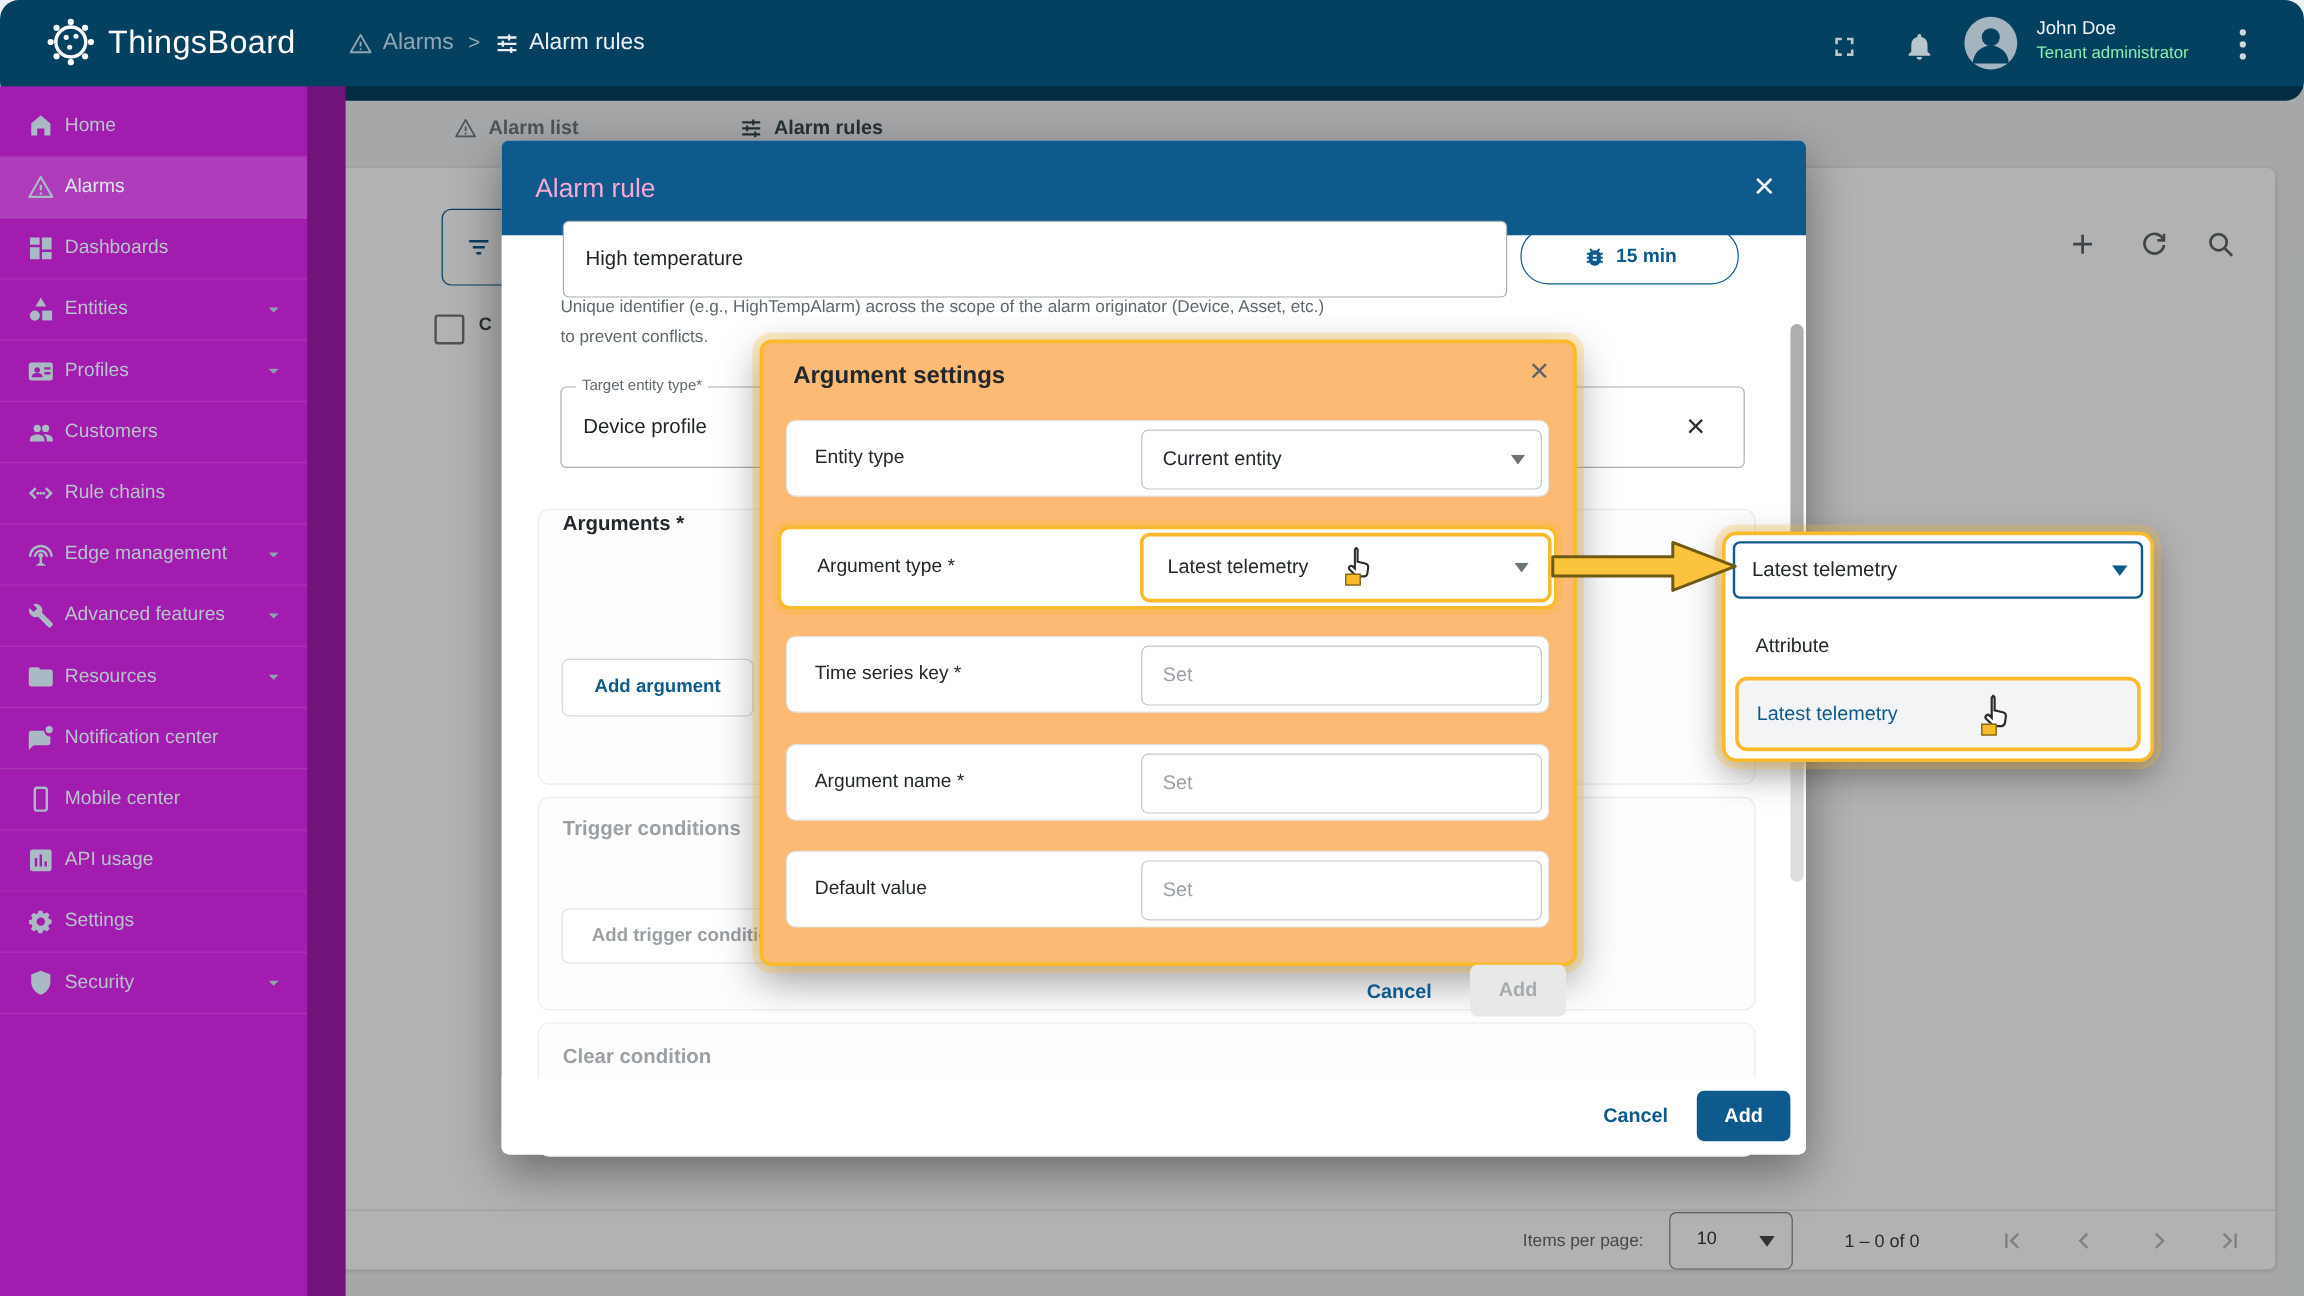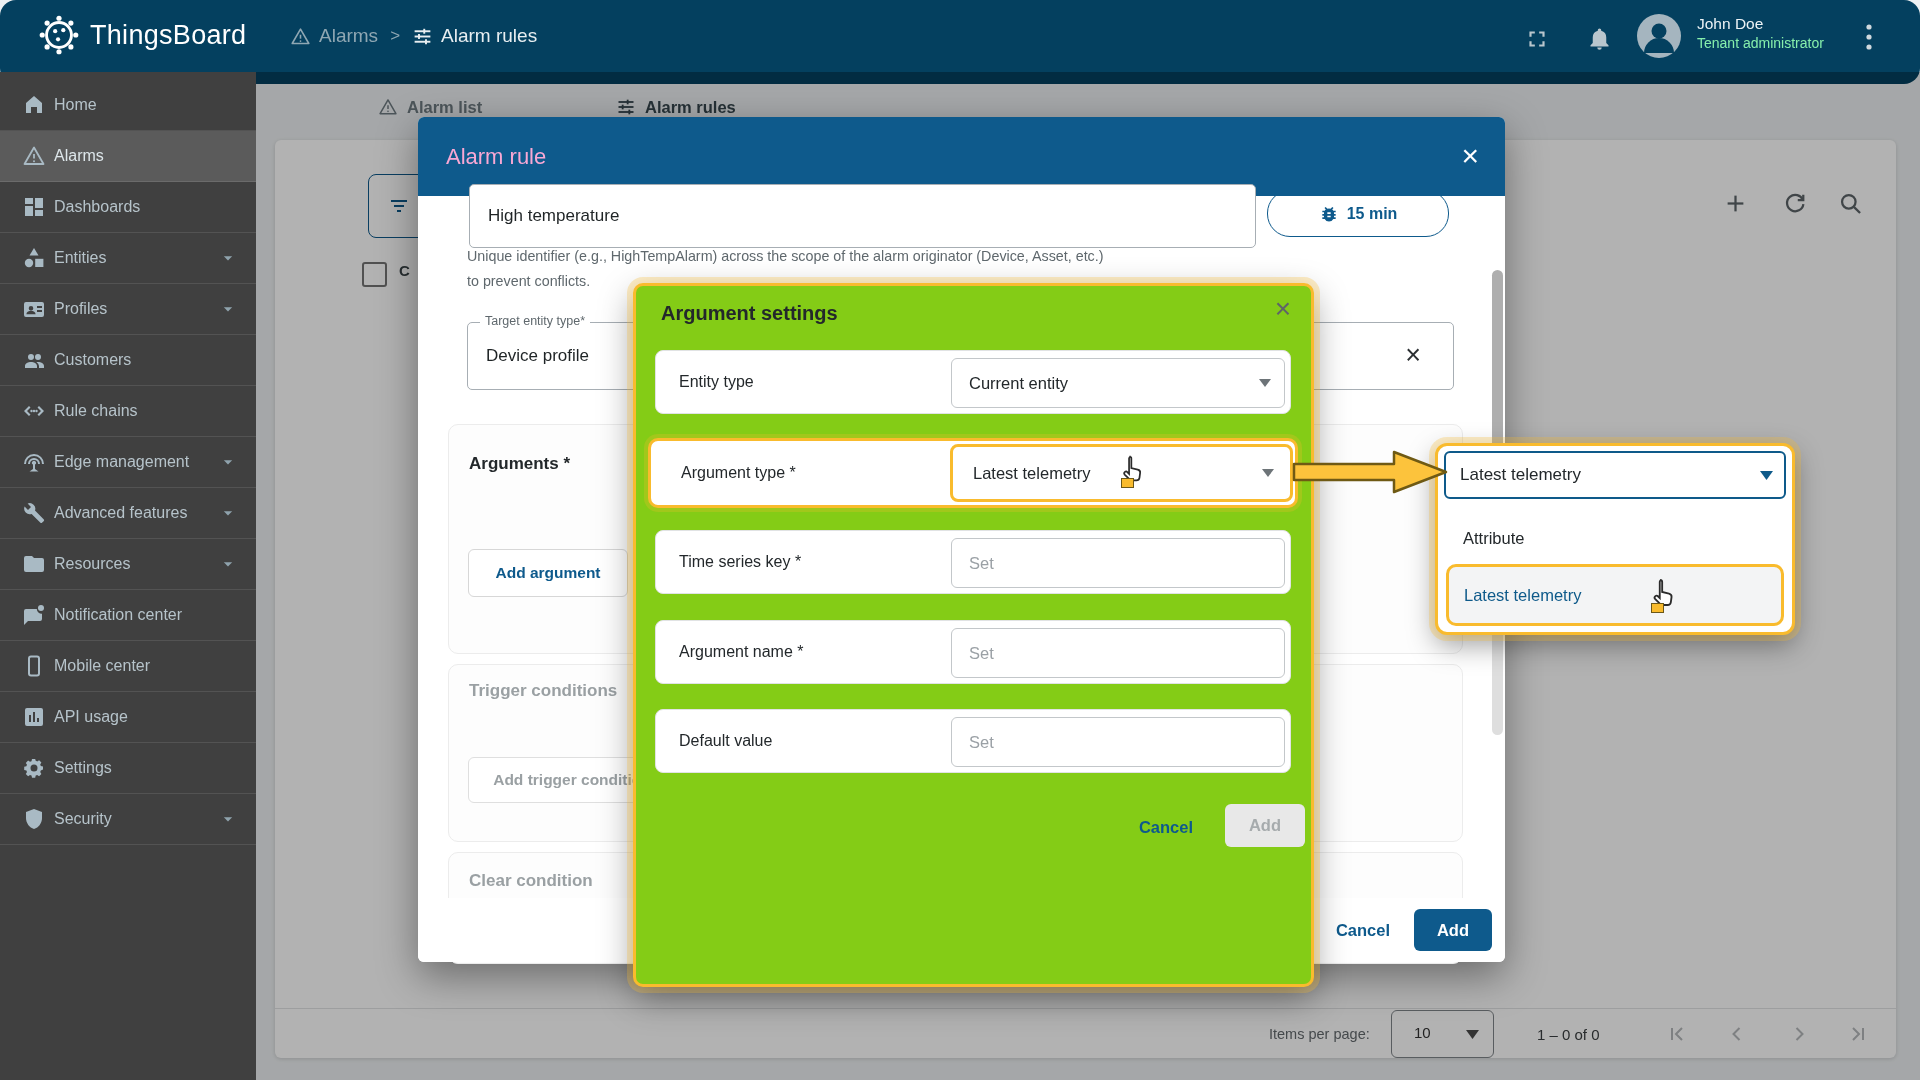--- a/index.html
+++ b/index.html
@@ -1,21 +1,21 @@
 <!DOCTYPE html>
 <html><head>
 <meta charset="utf-8">
 <style>
   html,body{margin:0;padding:0;background:#cfd4d6;font-family:"Liberation Sans",sans-serif;}
   #app{position:relative;width:1920px;height:1080px;overflow:hidden;background:#edf0f2;}
   .abs{position:absolute;}
   svg{display:block;}
   
   #topbar{left:0;top:0;width:1920px;height:84px;background:#04405f;z-index:5;border-radius:16px;}
-  #sidebar{left:0;top:72px;width:256px;height:1008px;background:#404040;z-index:5;}
+  #sidebar{left:0;top:72px;width:256px;height:1008px;background:#a21caf;z-index:5;padding-left:32px;}
   .logo-wrap{position:absolute;left:36px;top:12px;display:flex;align-items:center;gap:8px;}
   .logo-text{color:#fff;font-size:27px;font-weight:500;letter-spacing:.3px;}
   .crumbs{position:absolute;left:290px;top:0;height:72px;display:flex;align-items:center;gap:12px;}
   .crumb{display:flex;align-items:center;gap:8px;font-size:19px;}
   .crumb.parent{color:#8fa7b3;}
   .crumb.current{color:#e8eef1;font-weight:500;}
   .crumb-sep{color:#8fa7b3;font-size:17px;}
   .top-ico{color:#b9c6cd;}
   .user-name{color:#edf3f6;font-size:15.5px;line-height:20px;}
   .user-role{color:#86efac;font-size:14px;line-height:19px;}
@@ -47,21 +47,21 @@
   .sec-title.disabled{color:#9aa0a3;}
   .stroked-btn{position:absolute;border:1px solid #d7d7d7;border-radius:6px;background:#fff;display:flex;align-items:center;justify-content:center;font-size:15.5px;font-weight:700;color:#0e5a8c;cursor:pointer;overflow:hidden;white-space:nowrap;}
   .stroked-btn.disabled{color:#9aa0a3;border-color:#dfdfdf;}
   #modal-footer{position:absolute;left:0;top:781px;width:1087px;height:64px;background:#fff;border-radius:0 0 6px 6px;}
   .text-btn{position:absolute;color:#0e5a8c;font-size:16.5px;font-weight:600;display:flex;align-items:center;justify-content:center;cursor:pointer;}
   .fill-btn{position:absolute;background:#0e5a8c;color:#fff;font-size:16.5px;font-weight:600;border-radius:6px;display:flex;align-items:center;justify-content:center;cursor:pointer;}
   .fill-btn.disabled{background:#e8e8e8;color:#a6abad;}
   .scroll-thumb{position:absolute;left:1074px;width:11px;border-radius:6px;background:#aeaeae;}
   .scroll-track{position:absolute;left:1074px;width:11px;border-radius:6px;background:#dedede;}
   
-  #dialog{left:633px;top:283px;width:681px;height:704px;background:#84cc16;border:3px solid #f9bb2d;border-radius:10px;box-sizing:border-box;box-shadow:0 0 0 6px rgba(249,187,45,.28),0 12px 34px rgba(0,0,0,.38);z-index:25;}
+  #dialog{left:633px;top:283px;width:681px;height:522px;background:#fdba74;border:3px solid #f9bb2d;border-radius:10px;box-sizing:border-box;box-shadow:0 0 0 6px rgba(249,187,45,.28),0 12px 34px rgba(0,0,0,.38);z-index:25;}
   .dlg-title{position:absolute;left:25px;top:16px;font-size:20px;font-weight:600;color:#23282b;}
   .dlg-row{position:absolute;left:19px;width:636px;height:64px;border:1px solid #e1e3e4;border-radius:8px;background:#fff;box-sizing:border-box;}
   .row-label{position:absolute;left:23px;top:50%;transform:translateY(-50%);font-size:16px;color:#23282b;}
   .ctrl{position:absolute;left:295px;top:7px;width:334px;height:50px;border:1px solid #c3c7ca;border-radius:6px;box-sizing:border-box;background:#fff;cursor:pointer;}
   .ctrl-text{position:absolute;left:17px;top:50%;transform:translateY(-50%);font-size:16.5px;color:#23282b;}
   .ctrl-text.ph{color:#9aa0a5;}
   .dd-arrow{position:absolute;right:13px;top:50%;transform:translateY(-50%);width:12px;height:8px;}
   .hl-ring{border:3px solid #f9bb2d !important;}
   
   #dd-panel{left:1435px;top:443px;width:360px;height:192px;background:#fff;border:3px solid #f9bb2d;border-radius:12px;box-sizing:border-box;box-shadow:0 0 0 6px rgba(249,187,45,.28),0 10px 28px rgba(0,0,0,.38);z-index:30;}
@@ -431,21 +431,21 @@
     <div class="helper" style="left:49px;top:131px">Unique identifier (e.g., HighTempAlarm) across the scope of the alarm originator (Device, Asset, etc.)</div>
     <div class="helper" style="left:49px;top:156px">to prevent conflicts.</div>
 
     <div class="field" style="left:49px;top:205px;width:985px;height:66px">
       <span class="notch-label" style="left:12px;top:-9px">Target entity type*</span>
       <span class="field-text">Device profile</span>
       <span style="position:absolute;right:32px;top:17px;font-size:27px;color:#2b2f32;cursor:pointer">×</span>
     </div>
 
     <div class="sec-card" style="left:30px;top:307px;width:1013px;height:228px">
-      <span class="sec-title" style="left:20px;top:29px">Arguments *</span>
+      <span class="sec-title" style="left:20px;top:2px">Arguments *</span>
       <div class="stroked-btn" style="left:19px;top:124px;width:158px;height:46px">
         <span>Add argument</span>
       </div>
     </div>
 
     <div class="sec-card" style="left:30px;top:547px;width:1013px;height:176px">
       <span class="sec-title disabled" style="left:20px;top:16px">Trigger conditions</span>
       <div class="stroked-btn disabled" style="left:19px;top:92px;width:206px;height:44px">
         <span>Add trigger condition</span>
       </div>

